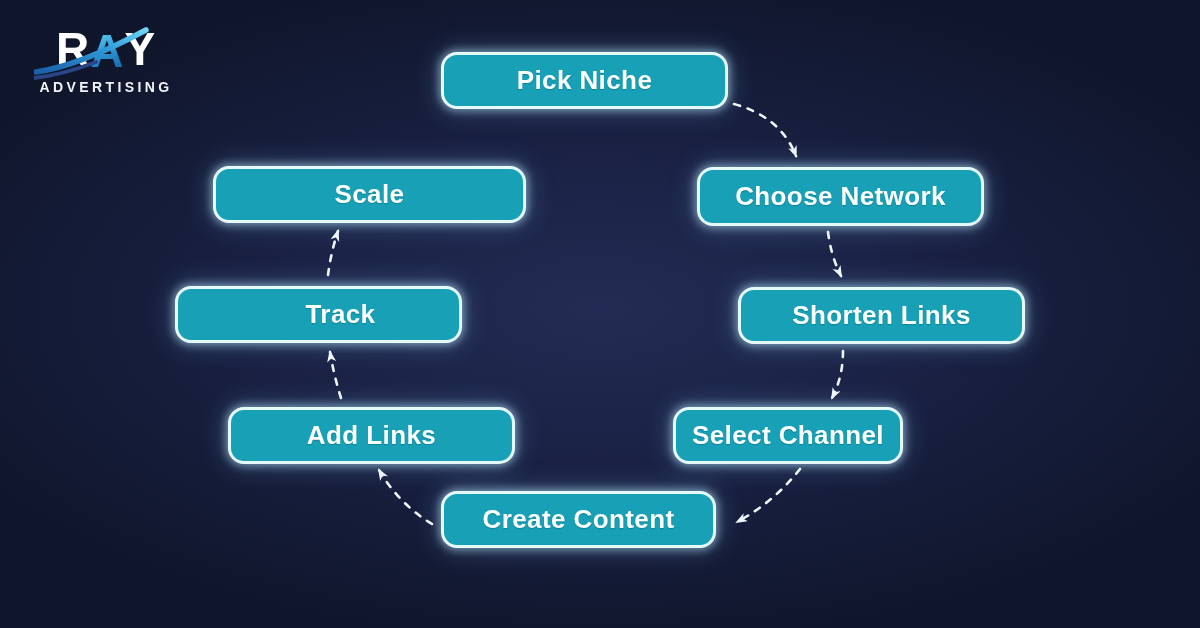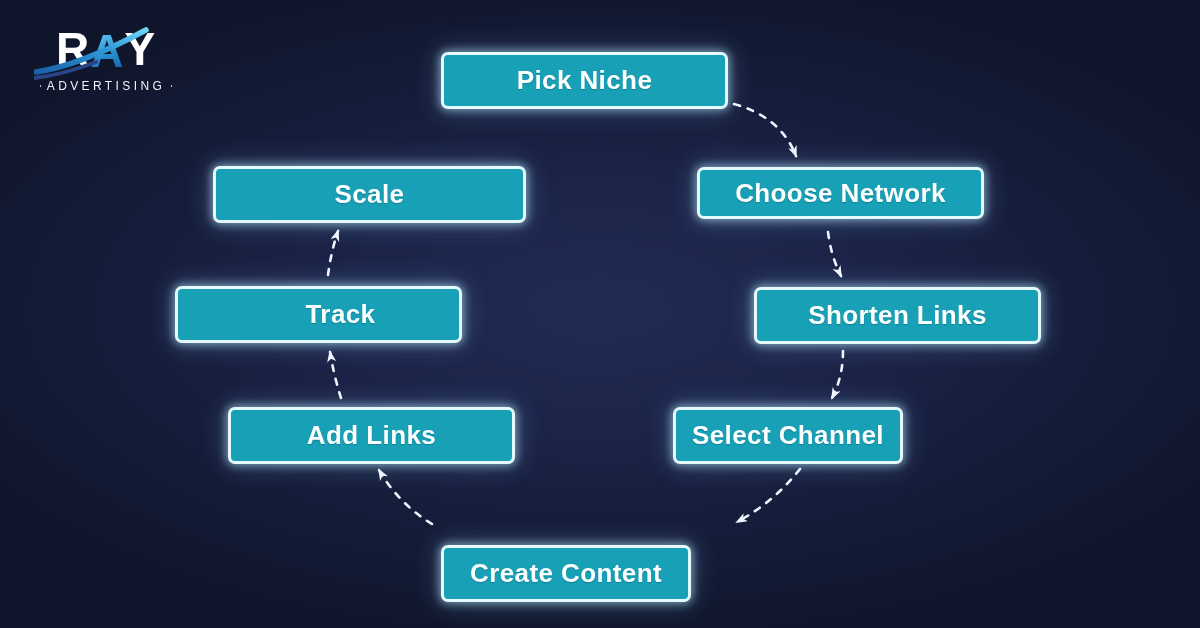--- a/index.html
+++ b/index.html
@@ -7,21 +7,21 @@
     position:relative;width:1200px;height:628px;overflow:hidden;
     font-family:"Liberation Sans","DejaVu Sans",sans-serif;
     background:
       radial-gradient(ellipse 62% 55% at 50% 49%, #222b53 0%, #1b2347 38%, #151c39 68%, #0f152a 100%);
   }
   
   .node{
     position:absolute;display:flex;align-items:center;justify-content:center;
     background:var(--node-fill,#17a0b6);
     border:3px solid var(--node-border,#e4fafd);
-    border-radius:7px;box-sizing:border-box;
+    border-radius:16px;box-sizing:border-box;
     box-shadow:0 0 9px 2px rgba(186,233,255,.55), 0 0 26px 4px rgba(140,205,255,.22);
   }
   .node span{
     color:#fbffff;font-size:26px;font-weight:700;letter-spacing:.4px;
     text-shadow:0 1px 1px rgba(0,40,60,.25);
   }
   
   svg.arrows{position:absolute;left:0;top:0;pointer-events:none;}
   svg.arrows path.arrow{
     fill:none;stroke:var(--arrow-color,#eef5ff);stroke-width:2.6;
@@ -36,21 +36,21 @@
   .logo-word .ltr-a{
     background:linear-gradient(160deg,#5ecdf2 10%,#2a8fd0 55%,#1460a6 95%);
     -webkit-background-clip:text;background-clip:text;color:transparent;
     transform:translateY(2px);
   }
   .logo-swoosh{position:absolute;left:-6px;top:-4px;pointer-events:none;}
   .logo-sub{
     margin-top:7px;display:flex;align-items:center;justify-content:center;gap:6px;
   }
   .logo-sub span{
-    color:#f2f4f8;font-size:12px;font-weight:400;letter-spacing:3.4px;white-space:nowrap;
+    color:#f2f4f8;font-size:14px;font-weight:700;letter-spacing:3.4px;white-space:nowrap;
   }
   .logo-sub i{display:block;width:12px;height:2px;background:#dfe4ee;border-radius:1px;}
 </style>
 </head>
 <body>
 
 <div class="canvas">
 
   <div class="logo">
     <div class="logo-word">
@@ -73,30 +73,30 @@
       <i></i>
       <span>ADVERTISING</span>
       <i></i>
     </div>
   </div>
 
   <div>
       <div class="node" style="left: 441px; top: 52px; width: 287px; height: 57px;">
         <span>Pick Niche</span>
       </div>
-      <div class="node" style="left: 697px; top: 167px; width: 287px; height: 52px;">
+      <div class="node" style="left: 697px; top: 167px; width: 287px; height: 59px;">
         <span>Choose Network</span>
       </div>
-      <div class="node" style="left: 738px; top: 287px; width: 287px; height: 57px; margin-left: 16px;">
+      <div class="node" style="left: 738px; top: 287px; width: 287px; height: 57px;">
         <span>Shorten Links</span>
       </div>
       <div class="node" style="left: 673px; top: 407px; width: 230px; height: 57px;">
         <span>Select Channel</span>
       </div>
-      <div class="node" style="left: 441px; top: 545px; width: 250px; height: 57px;">
+      <div class="node" style="left: 441px; top: 491px; width: 275px; height: 57px;">
         <span>Create Content</span>
       </div>
       <div class="node" style="left: 228px; top: 407px; width: 287px; height: 57px; align-items: center;">
         <span>Add Links</span>
       </div>
       <div class="node" style="left: 175px; top: 286px; width: 287px; height: 57px; padding-left: 44px;">
         <span>Track</span>
       </div>
       <div class="node" style="left: 213px; top: 166px; width: 313px; height: 57px;">
         <span>Scale</span>

